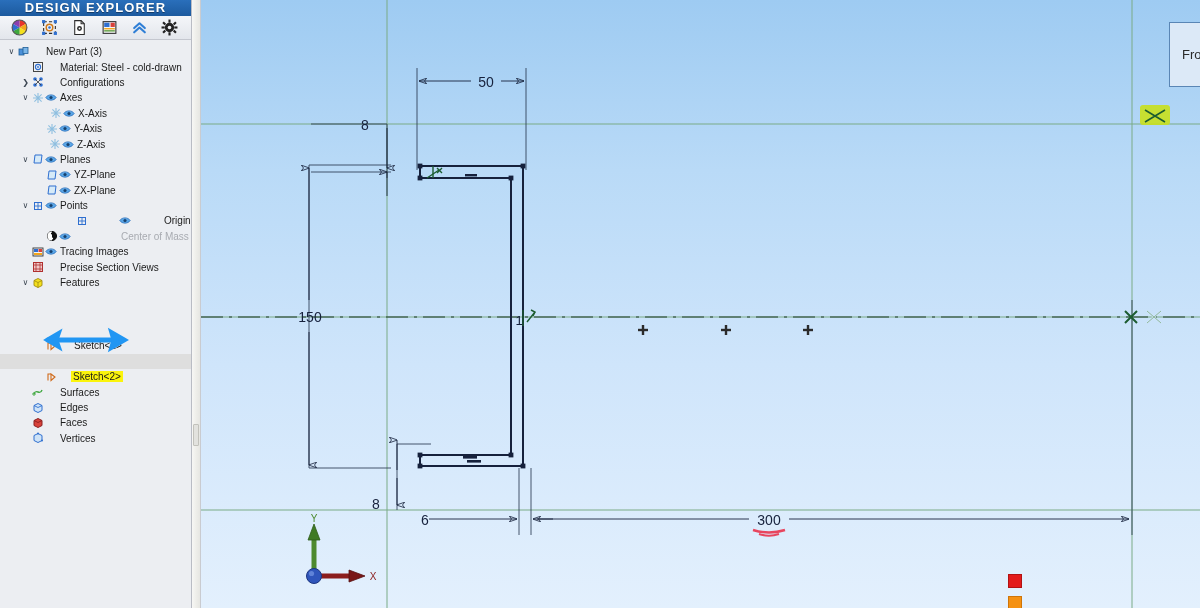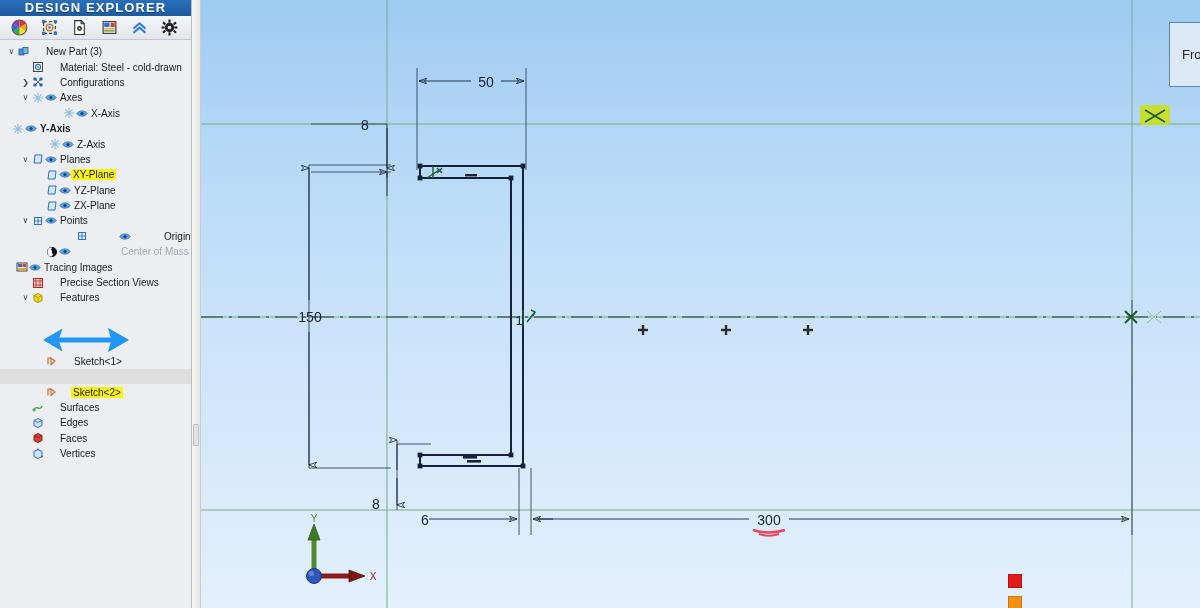--- a/index.html
+++ b/index.html
@@ -247,36 +247,36 @@
             </svg>
           </span>
           <span class="eye">
             <svg width="12" height="9" viewBox="0 0 12 9">
               <path d="M0.8,4.5 C3,1 9,1 11.2,4.5 C9,8 3,8 0.8,4.5 Z" fill="#5aa7e8" stroke="#2a6fbb" stroke-width="0.8"></path>
               <circle cx="6" cy="4.5" r="1.6" fill="#17416e"></circle>
             </svg>
           </span>
           <span class="lbl">Axes</span>
         </div>
-        <div class="node" style="padding-left: 38px; margin-left: 13px;">
+        <div class="node" style="padding-left: 38px;">
           <span class="exp"></span>
           <span class="gl">
             <svg width="12" height="12" viewBox="0 0 12 12">
               <path d="M6,1 L6,11 M1,6 L11,6 M2.4,2.4 L9.6,9.6 M9.6,2.4 L2.4,9.6" stroke="#8fbfe0" stroke-width="1.1" fill="none"></path>
             </svg>
           </span>
           <span class="eye">
             <svg width="12" height="9" viewBox="0 0 12 9">
               <path d="M0.8,4.5 C3,1 9,1 11.2,4.5 C9,8 3,8 0.8,4.5 Z" fill="#5aa7e8" stroke="#2a6fbb" stroke-width="0.8"></path>
               <circle cx="6" cy="4.5" r="1.6" fill="#17416e"></circle>
             </svg>
           </span>
           <span class="lbl">X-Axis</span>
         </div>
-        <div class="node" style=" font-weight: bold;">
+        <div class="node" style="padding-left: 34px;">
           <span class="exp"></span>
           <span class="gl">
             <svg width="12" height="12" viewBox="0 0 12 12">
               <path d="M6,1 L6,11 M1,6 L11,6 M2.4,2.4 L9.6,9.6 M9.6,2.4 L2.4,9.6" stroke="#8fbfe0" stroke-width="1.1" fill="none"></path>
             </svg>
           </span>
           <span class="eye">
             <svg width="12" height="9" viewBox="0 0 12 9">
               <path d="M0.8,4.5 C3,1 9,1 11.2,4.5 C9,8 3,8 0.8,4.5 Z" fill="#5aa7e8" stroke="#2a6fbb" stroke-width="0.8"></path>
               <circle cx="6" cy="4.5" r="1.6" fill="#17416e"></circle>
@@ -306,35 +306,20 @@
               <path d="M3,2 L10,2 L9,10 L2,10 Z" fill="#d6eaf8" stroke="#2f6fd0" stroke-width="1"></path>
             </svg>
           </span>
           <span class="eye">
             <svg width="12" height="9" viewBox="0 0 12 9">
               <path d="M0.8,4.5 C3,1 9,1 11.2,4.5 C9,8 3,8 0.8,4.5 Z" fill="#5aa7e8" stroke="#2a6fbb" stroke-width="0.8"></path>
               <circle cx="6" cy="4.5" r="1.6" fill="#17416e"></circle>
             </svg>
           </span>
           <span class="lbl">Planes</span>
-        </div>
-        <div class="node" style="padding-left: 34px;">
-          <span class="exp"></span>
-          <span class="gl">
-            <svg width="12" height="12" viewBox="0 0 12 12">
-              <path d="M3,2 L10,2 L9,10 L2,10 Z" fill="#d6eaf8" stroke="#2f6fd0" stroke-width="1"></path>
-            </svg>
-          </span>
-          <span class="eye">
-            <svg width="12" height="9" viewBox="0 0 12 9">
-              <path d="M0.8,4.5 C3,1 9,1 11.2,4.5 C9,8 3,8 0.8,4.5 Z" fill="#5aa7e8" stroke="#2a6fbb" stroke-width="0.8"></path>
-              <circle cx="6" cy="4.5" r="1.6" fill="#17416e"></circle>
-            </svg>
-          </span>
-          <span class="lbl hl">XY-Plane</span>
         </div>
         <div class="node" style="padding-left: 34px;">
           <span class="exp"></span>
           <span class="gl">
             <svg width="12" height="12" viewBox="0 0 12 12">
               <path d="M3,2 L10,2 L9,10 L2,10 Z" fill="#d6eaf8" stroke="#2f6fd0" stroke-width="1"></path>
             </svg>
           </span>
           <span class="eye">
             <svg width="12" height="9" viewBox="0 0 12 9">
@@ -403,21 +388,21 @@
             </svg>
           </span>
           <span class="eye">
             <svg width="12" height="9" viewBox="0 0 12 9">
               <path d="M0.8,4.5 C3,1 9,1 11.2,4.5 C9,8 3,8 0.8,4.5 Z" fill="#5aa7e8" stroke="#2a6fbb" stroke-width="0.8"></path>
               <circle cx="6" cy="4.5" r="1.6" fill="#17416e"></circle>
             </svg>
           </span>
           <span class="lbl">Center of Mass</span>
         </div>
-        <div class="node" style="padding-left: 4px;">
+        <div class="node" style="padding-left: 20px;">
           <span class="exp"></span>
           <span class="gl">
             <svg width="12" height="12" viewBox="0 0 12 12">
               <rect x="1" y="2" width="10" height="8" fill="#eef4fa" stroke="#333" stroke-width="0.9"></rect>
               <rect x="2" y="3" width="4" height="3" fill="#2f6fd0"></rect>
               <rect x="6.5" y="3" width="3.5" height="3" fill="#d8413a"></rect>
               <rect x="2" y="7" width="8" height="2" fill="#f2a51c"></rect>
             </svg>
           </span>
           <span class="eye">

